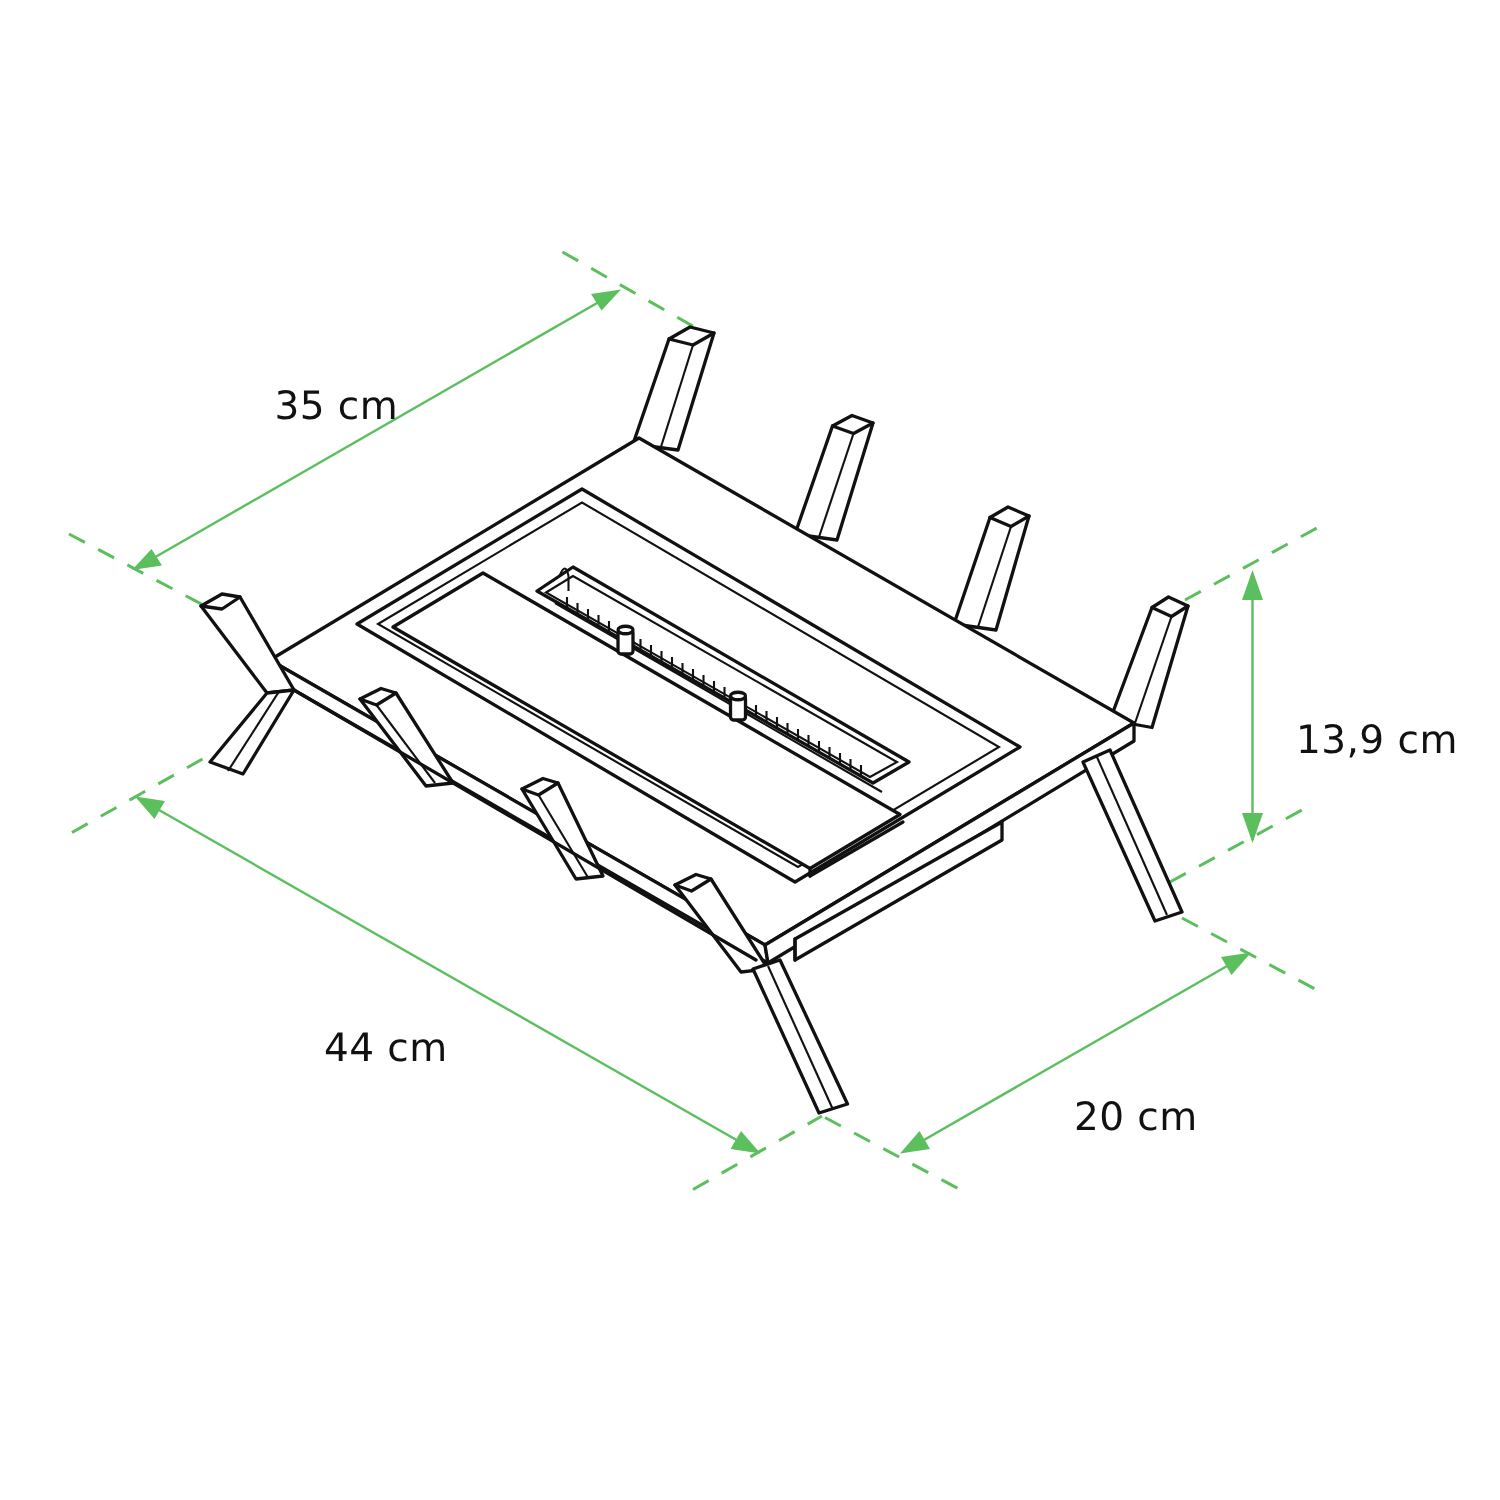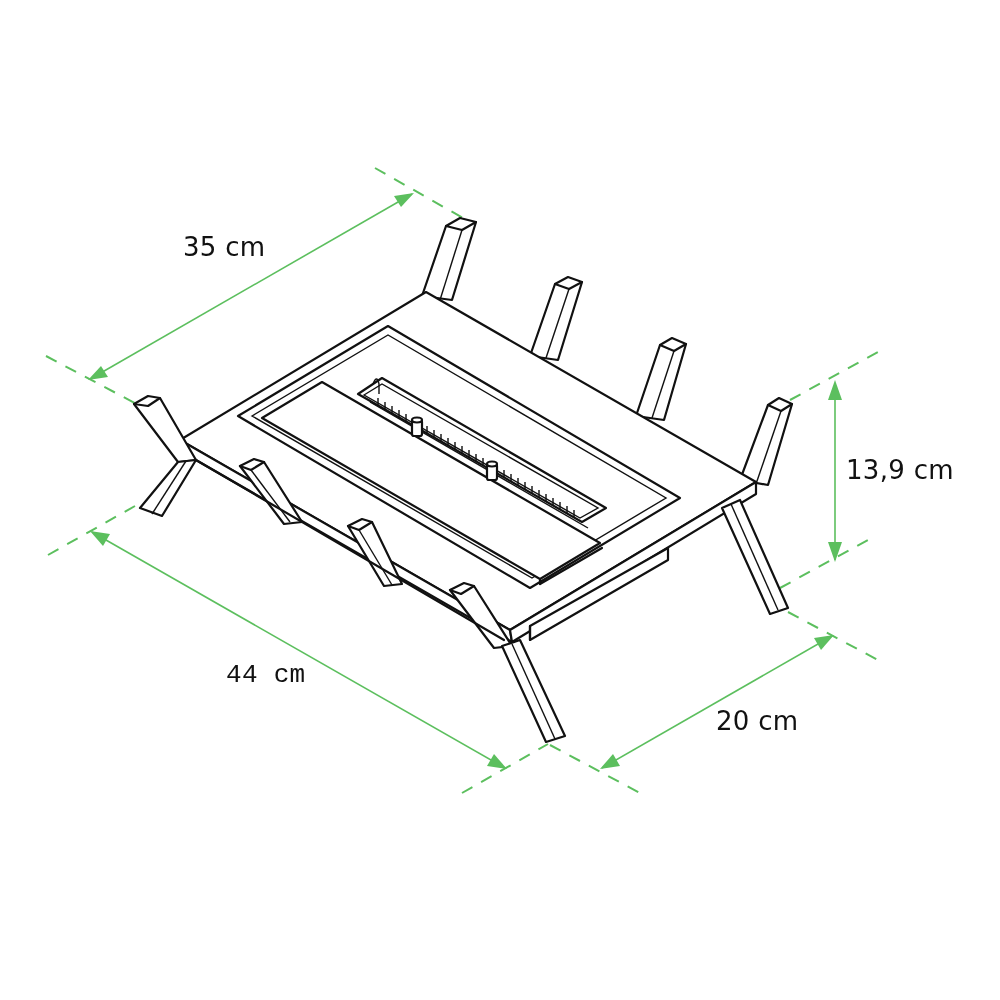--- a/index.html
+++ b/index.html
@@ -1,18 +1,18 @@
 <!DOCTYPE html>
 <html><head>
 <meta charset="utf-8">
 <style>
   html, body { margin: 0; padding: 0; background: #ffffff; }
   body { width: 1000px; height: 1000px; position: relative; overflow: hidden; font-family: "DejaVu Sans", sans-serif; }
   #canvas { position: absolute; left: 0; top: 0; width: 1000px; height: 1000px; }
-  .label { position: absolute; font-family: "DejaVu Sans", sans-serif; font-size: 26px; color: #111111; white-space: nowrap; letter-spacing: 0.3px; }
+  .label { position: absolute; font-family: "DejaVu Sans", sans-serif; font-size: 26px; color: #111111; white-space: nowrap; letter-spacing: 0.3px; margin-top: 24px; }
   .ln { stroke: #111111; stroke-width: 2.2; fill: none; stroke-linejoin: round; stroke-linecap: round; }
   .ln-w { stroke: #111111; stroke-width: 2.2; fill: #ffffff; stroke-linejoin: round; }
   .thin { stroke: #111111; stroke-width: 1.4; fill: none; }
   .dim { stroke: #5cbf5e; stroke-width: 1.6; fill: none; }
   .ext { stroke: #5cbf5e; stroke-width: 2; fill: none; stroke-dasharray: 12 10; }
   .arrow { fill: #5cbf5e; }
 </style>
 </head>
 <body>
 
@@ -131,16 +131,16 @@
     <line class="thin" x1="512" y1="644" x2="555" y2="739"></line>
 
     <polygon class="ln-w" points="722,508 740,500 788,608 770,614"></polygon>
     <line class="thin" x1="731" y1="504" x2="778" y2="610"></line>
 
     <line class="ln" x1="196" y1="460" x2="504" y2="640"></line>
   </g>
 </svg>
 
   <div class="label" style="left:183px; top:232px;">35 cm</div>
-  <div class="label" style="left:846px; top:455px;">13,9 cm</div>
-  <div class="label" style="left:226px; top:660px;font-family:Liberation Mono, monospace;">44 cm</div>
+  <div class="label" style="left:864px; top:455px;">13,9 cm</div>
+  <div class="label" style="left:216px; top:660px;">44 cm</div>
   <div class="label" style="left:716px; top:706px;">20 cm</div>
 </div>
 
 </body></html>

